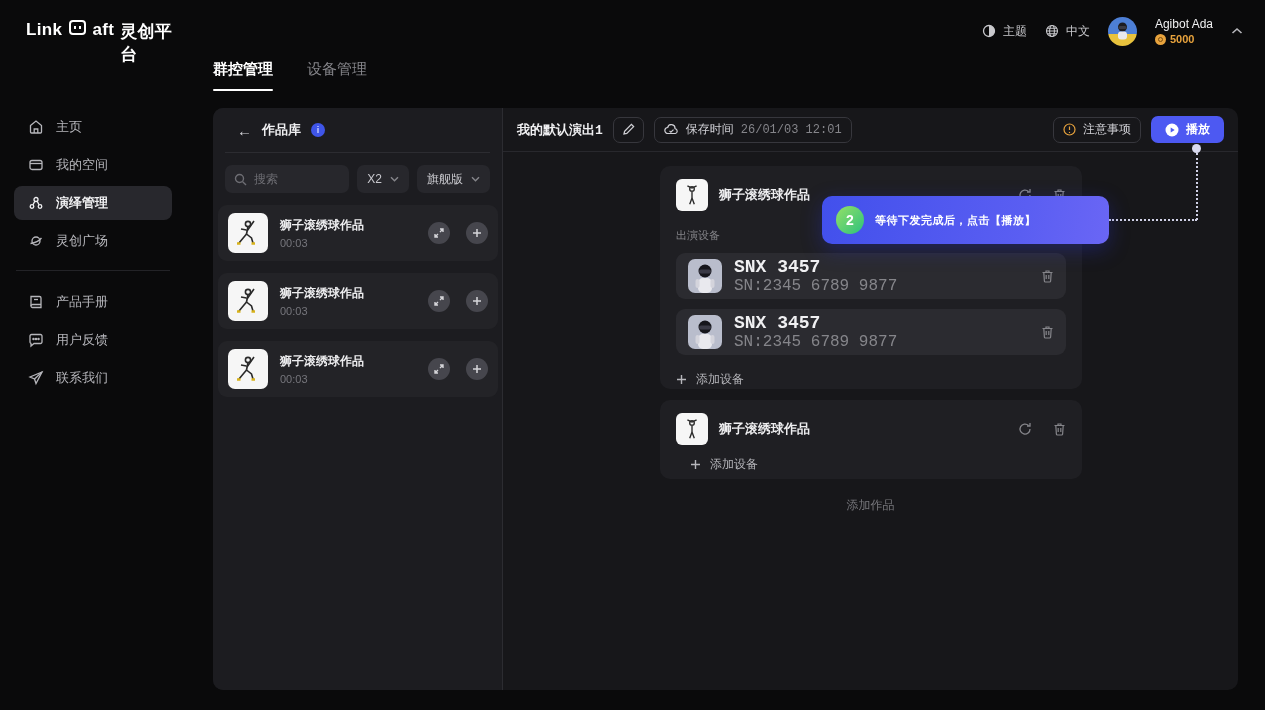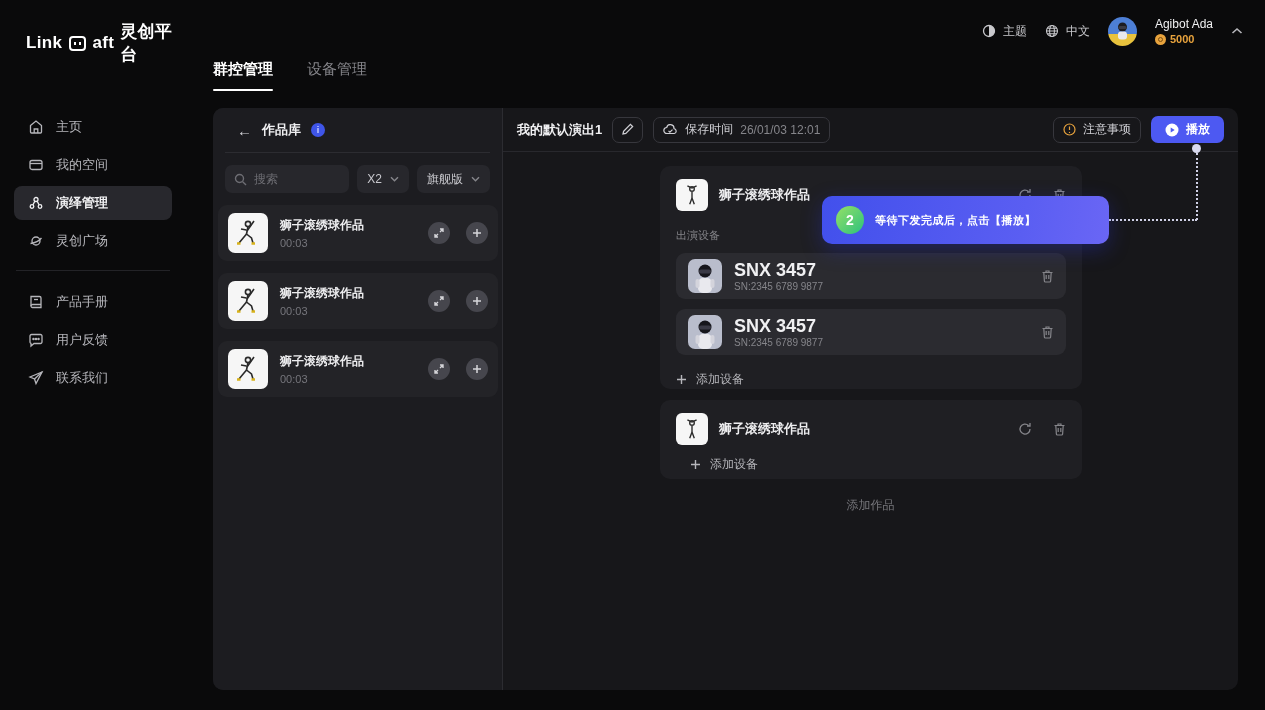--- a/index.html
+++ b/index.html
@@ -1,21 +1,21 @@
 <!DOCTYPE html>
 <html><head>
 <meta charset="utf-8">
 <style>
   * { margin:0; padding:0; box-sizing:border-box; }
   html,body { width:1265px; height:710px; background:#0a0a0b; font-family:"Liberation Sans","DejaVu Sans",sans-serif; color:#e8e8ea; overflow:hidden; }
   svg { display:block; }
 
   
   .sidebar { position:absolute; left:0; top:0; width:186px; height:710px; }
-  .logo { position:absolute; left:26px; top:20px; display:flex; align-items:center; gap:6px; font-size:17px; font-weight:bold; color:#fff; letter-spacing:.3px; }
+  .logo { position:absolute; left:26px; top:20px; display:flex; gap:6px; font-size:17px; font-weight:bold; color:#fff; letter-spacing:.3px; }
   .logo-face { width:17px; height:15px; border:2px solid #fff; border-radius:4px; position:relative; margin:0 1px; }
   .logo-face::before, .logo-face::after { content:""; position:absolute; top:4px; width:2px; height:3px; background:#fff; }
   .logo-face::before { left:3px; } .logo-face::after { right:3px; }
   .create-btn { position:absolute; left:14px; top:63px; width:158px; height:35px; border-radius:20px; background:#5159ee; color:#fff; font-size:13px; font-weight:bold; display:flex; align-items:center; justify-content:center; gap:8px; cursor:pointer; }
   .nav { position:absolute; left:14px; top:110px; width:158px; }
   .nav-item { height:34px; margin-bottom:4px; border-radius:8px; display:flex; align-items:center; gap:12px; padding:0 14px; color:#b6b6bb; font-size:13px; cursor:pointer; }
   .nav-item.active { background:#28282d; color:#f0f0f2; font-weight:bold; }
   .nav-div { height:1px; background:#232327; margin:12px 2px 14px; }
   .nav-icon { width:16px; height:16px; flex:0 0 16px; }
 
@@ -59,39 +59,39 @@
   .select { height:28px; background:#27272c; border-radius:7px; display:flex; align-items:center; gap:8px; padding:0 10px; font-size:12px; color:#c9c9ce; cursor:pointer; }
   .work-list { padding:0 5px; }
   .work-card { width:280px; height:56px; margin:0 auto 12px; background:#232327; border-radius:9px; display:flex; align-items:center; padding:0 10px; gap:12px; cursor:pointer; }
   .thumb { width:40px; height:40px; background:#f6f6f6; border-radius:7px; display:flex; align-items:center; justify-content:center; }
   .work-meta { flex:1; }
   .work-title { font-size:12px; font-weight:bold; color:#ededef; }
   .work-dur { font-size:11px; color:#76767c; margin-top:3px; }
   .cbtn { width:22px; height:22px; border-radius:50%; background:#46464d; color:#d6d6da; display:flex; align-items:center; justify-content:center; cursor:pointer; margin-left:4px; }
 
   
-  .canvas { flex:1; position:relative; }
+  .canvas { flex:1; position:relative;font-family:Liberation Mono, monospace; }
   .cv-head { height:44px; display:flex; align-items:center; padding:0 14px; gap:10px; border-bottom:1px solid #28282d; }
   .show-title { font-size:13px; font-weight:bold; color:#f0f0f2; }
   .pill { height:26px; border:1px solid #37373d; border-radius:7px; display:flex; align-items:center; gap:7px; padding:0 9px; font-size:12px; color:#cfcfd4; cursor:pointer; }
   .pill .time { color:#85858a; }
   .spacer { flex:1; }
   .play-btn { height:27px; border-radius:7px; background:#4d59f2; color:#fff; font-size:12px; font-weight:bold; display:flex; align-items:center; gap:7px; padding:0 14px; cursor:pointer; }
 
   .group-card { position:absolute; left:157px; width:422px; background:#1f1f23; border-radius:10px; }
   .gc-head { display:flex; align-items:center; gap:11px; padding:13px 16px 0; }
   .gc-thumb { width:32px; height:32px; background:#f6f6f6; border-radius:6px; display:flex; align-items:center; justify-content:center; }
   .gc-title { flex:1; font-size:13px; font-weight:bold; color:#ededef; }
   .icon-btn { color:#85858a; cursor:pointer; margin-left:10px; }
   .devices-label { padding:17px 16px 0; font-size:11px; color:#85858a; }
   .device-row { margin:10px 16px 0; height:46px; background:#2b2b30; border-radius:9px; display:flex; align-items:center; gap:12px; padding:0 12px; }
   .dev-avatar { width:34px; height:34px; border-radius:7px; background:#b9bdcc; display:flex; align-items:flex-end; justify-content:center; overflow:hidden; }
   .dev-meta { flex:1; }
   .dev-name { font-size:18px; font-weight:bold; color:#f0f0f2; }
-  .dev-sn { font-size:10px; color:#85858a; margin-top:0; }
+  .dev-sn { font-size:16px; color:#85858a; margin-top:0; }
   .add-device { display:flex; align-items:center; gap:9px; padding:16px 16px 15px; font-size:12px; color:#b6b6bb; cursor:pointer; }
   .add-work { position:absolute; left:0; width:100%; text-align:center; font-size:12px; color:#77777c; cursor:pointer; }
 
   
   .tooltip { position:absolute; left:822px; top:196px; width:287px; height:48px; border-radius:10px; background:linear-gradient(100deg,#4250ec 0%,#5a5ef2 70%,#6a66f5 100%); display:flex; align-items:center; gap:11px; padding:0 14px; box-shadow:0 6px 20px rgba(40,50,200,.35); z-index:5; }
   .step-badge { width:28px; height:28px; border-radius:50%; background:linear-gradient(135deg,#96e065 0%,#2cc17e 100%); color:#fff; font-size:14px; font-weight:bold; display:flex; align-items:center; justify-content:center; }
   .tip-text { font-size:11px; font-weight:bold; color:#fff; letter-spacing:.5px; }
   .conn-dot { position:absolute; left:1192px; top:144px; width:9px; height:9px; border-radius:50%; background:#d9daef; z-index:4; }
   .conn-v { position:absolute; left:1196px; top:153px; height:67px; border-left:2px dotted #d0d1e6; z-index:4; }
   .conn-h { position:absolute; left:1109px; top:219px; width:88px; border-top:2px dotted #d0d1e6; z-index:4; }

